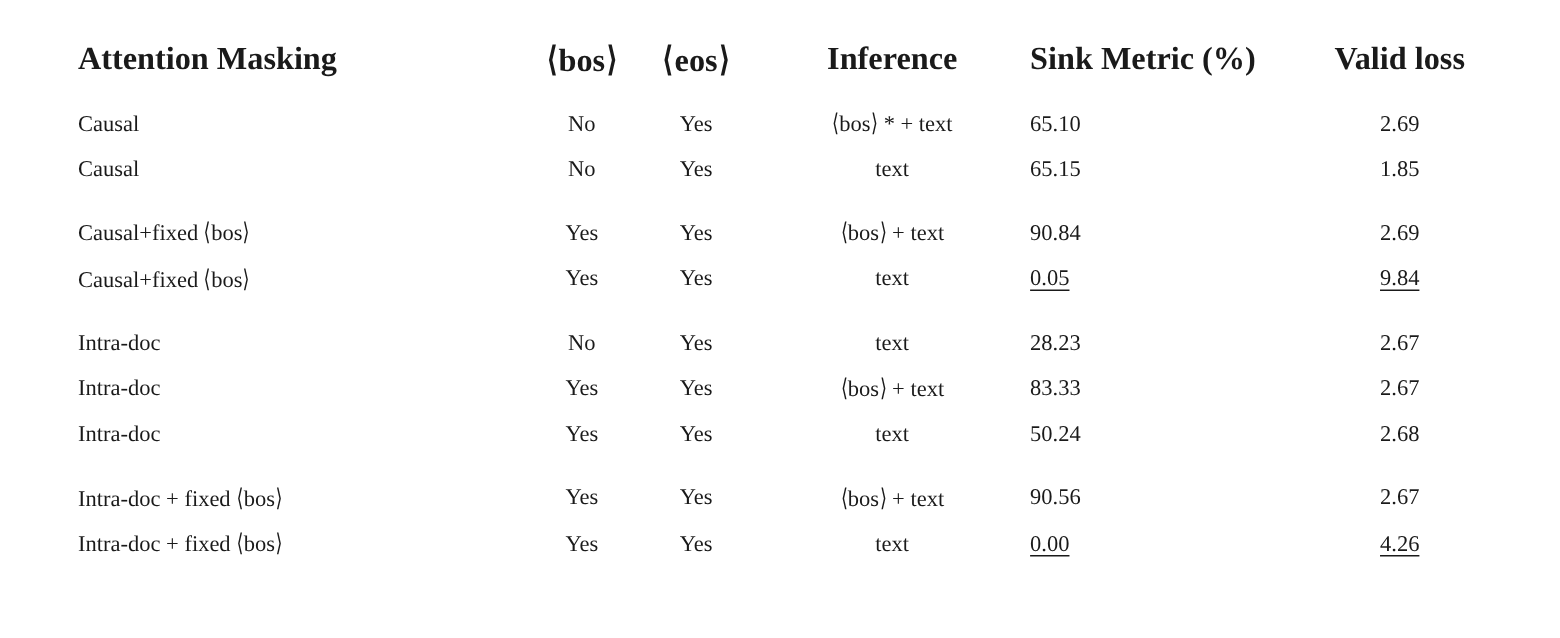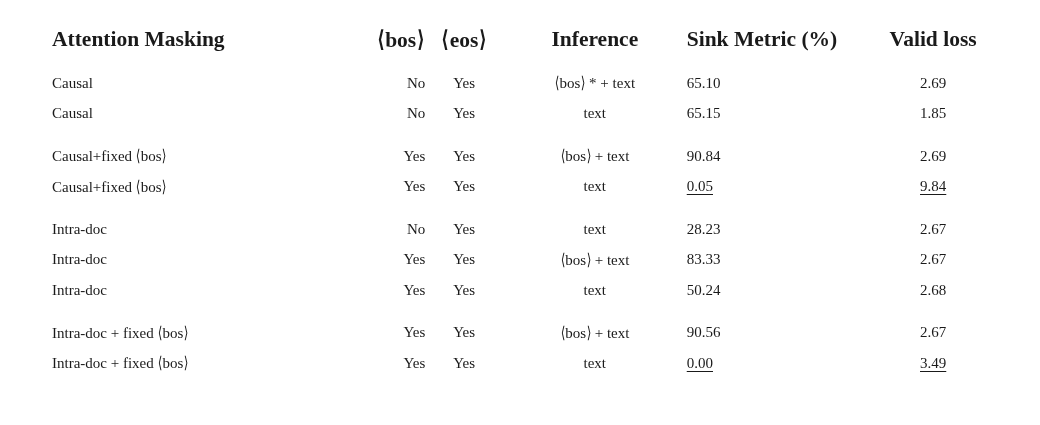--- a/index.html
+++ b/index.html
@@ -37,21 +37,21 @@
   }
   table.booktabs td, table.booktabs th {
     padding: 0;
     border: 0;
     vertical-align: middle;
     white-space: nowrap;
   }
 
   
   .col-mask   { width: 300px; text-align: left;   padding-left: 4px !important; }
-  .col-bos    { width: 75px;  text-align: right; }
+  .col-bos    { width: 75px;  text-align: center; }
   .col-eos    { width: 78px;  text-align: center; }
   .col-inf    { width: 185px; text-align: center; }
   .col-sink   { width: 190px; text-align: left; }
   .col-loss   { width: 114px; text-align: center; }
 
   
   thead th {
     font-weight: bold;
     font-size: 21.5px;
     height: 40px;
@@ -204,21 +204,21 @@
             <td class="col-inf"><span class="tok"><span class="ang">⟨</span>bos<span class="ang">⟩</span> + text</span></td>
             <td class="col-sink"><span class="tok">90.56</span></td>
             <td class="col-loss"><span class="tok">2.67</span></td>
           </tr>
           <tr class="data-row group-last">
             <td class="col-mask"><span class="tok">Intra-doc + fixed <span class="ang">⟨</span>bos<span class="ang">⟩</span></span></td>
             <td class="col-bos"><span class="tok">Yes</span></td>
             <td class="col-eos"><span class="tok">Yes</span></td>
             <td class="col-inf"><span class="tok">text</span></td>
             <td class="col-sink"><span class="underlined tok">0.00</span></td>
-            <td class="col-loss"><span class="underlined tok">3.49</span></td>
+            <td class="col-loss"><span class="underlined tok">4.26</span></td>
           </tr>
         </tbody>
 
       <tfoot>
         <tr class="rule-bottom">
             <td colspan="6"></td>
           </tr>
       </tfoot>
     </table>
   </div>

